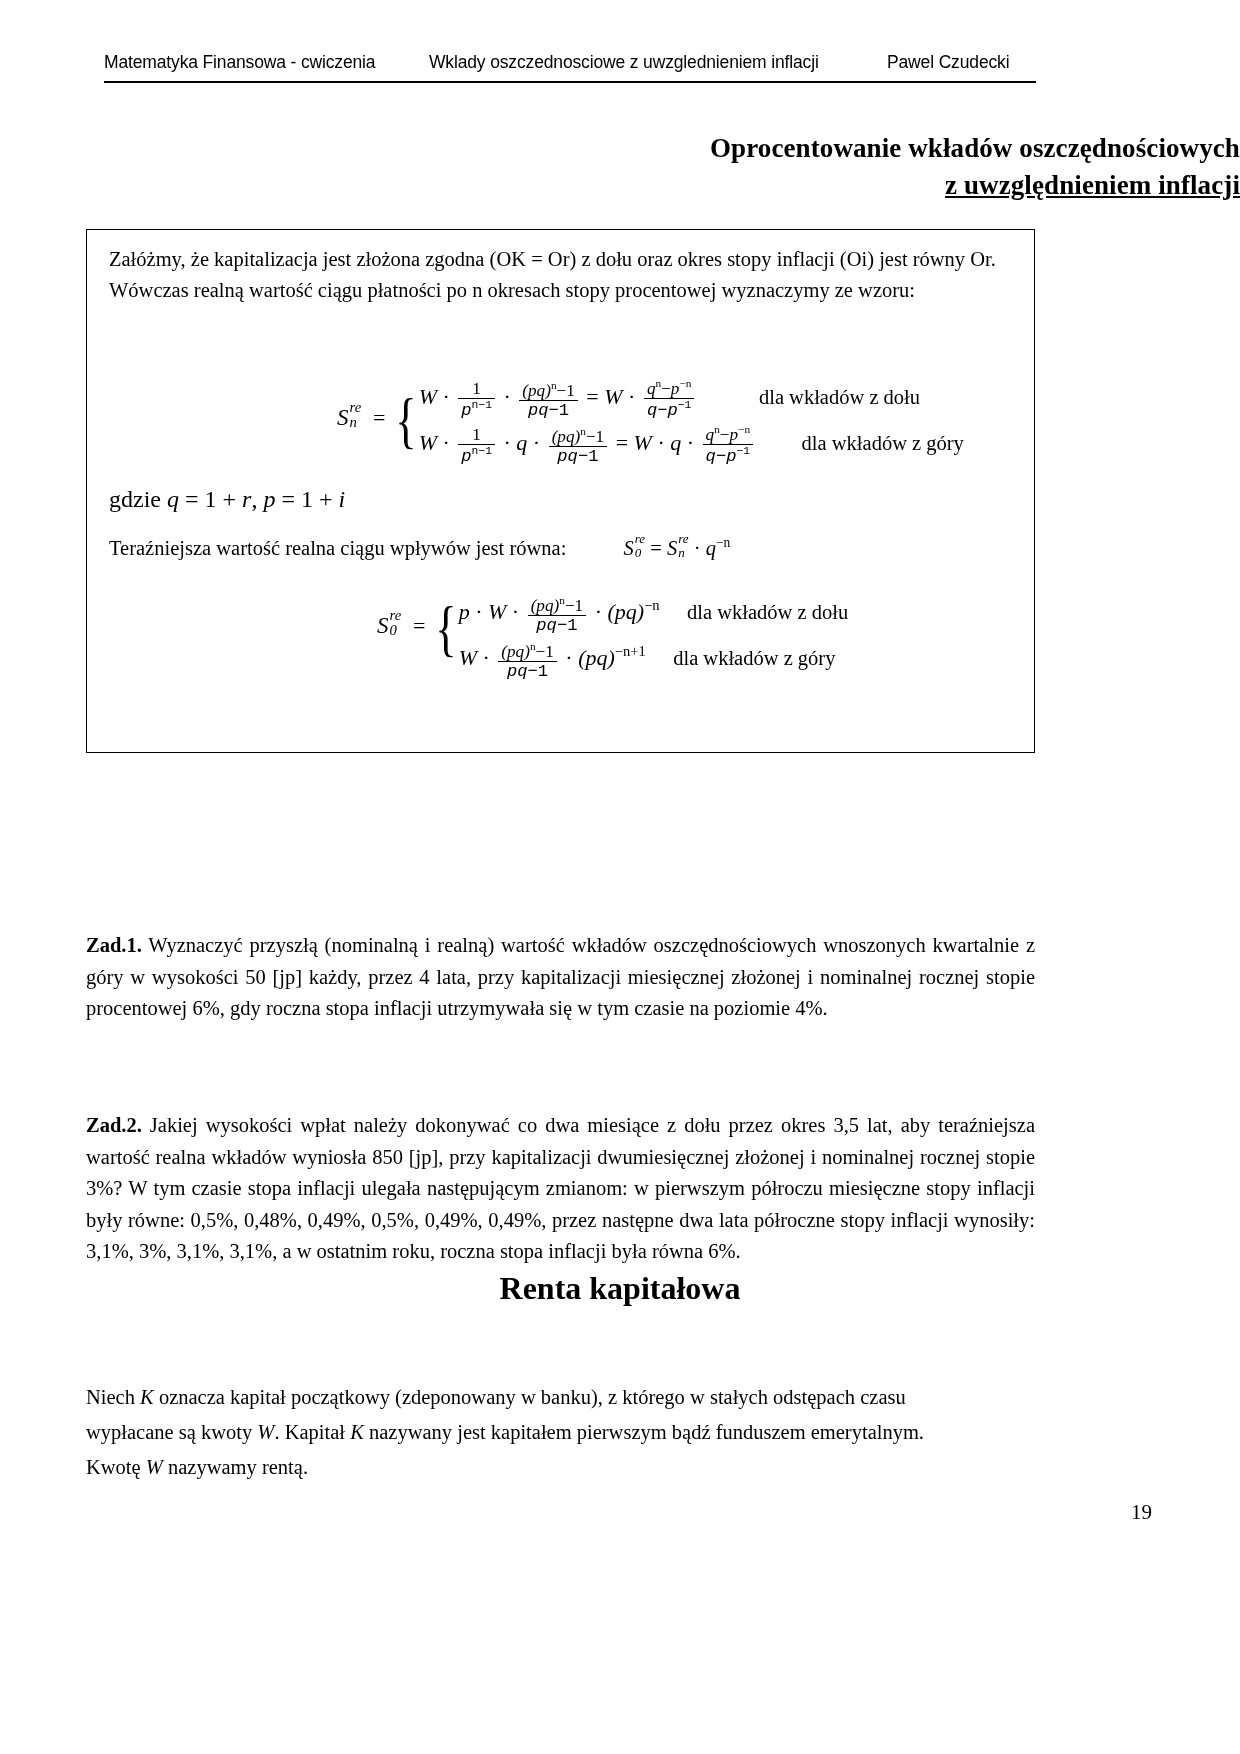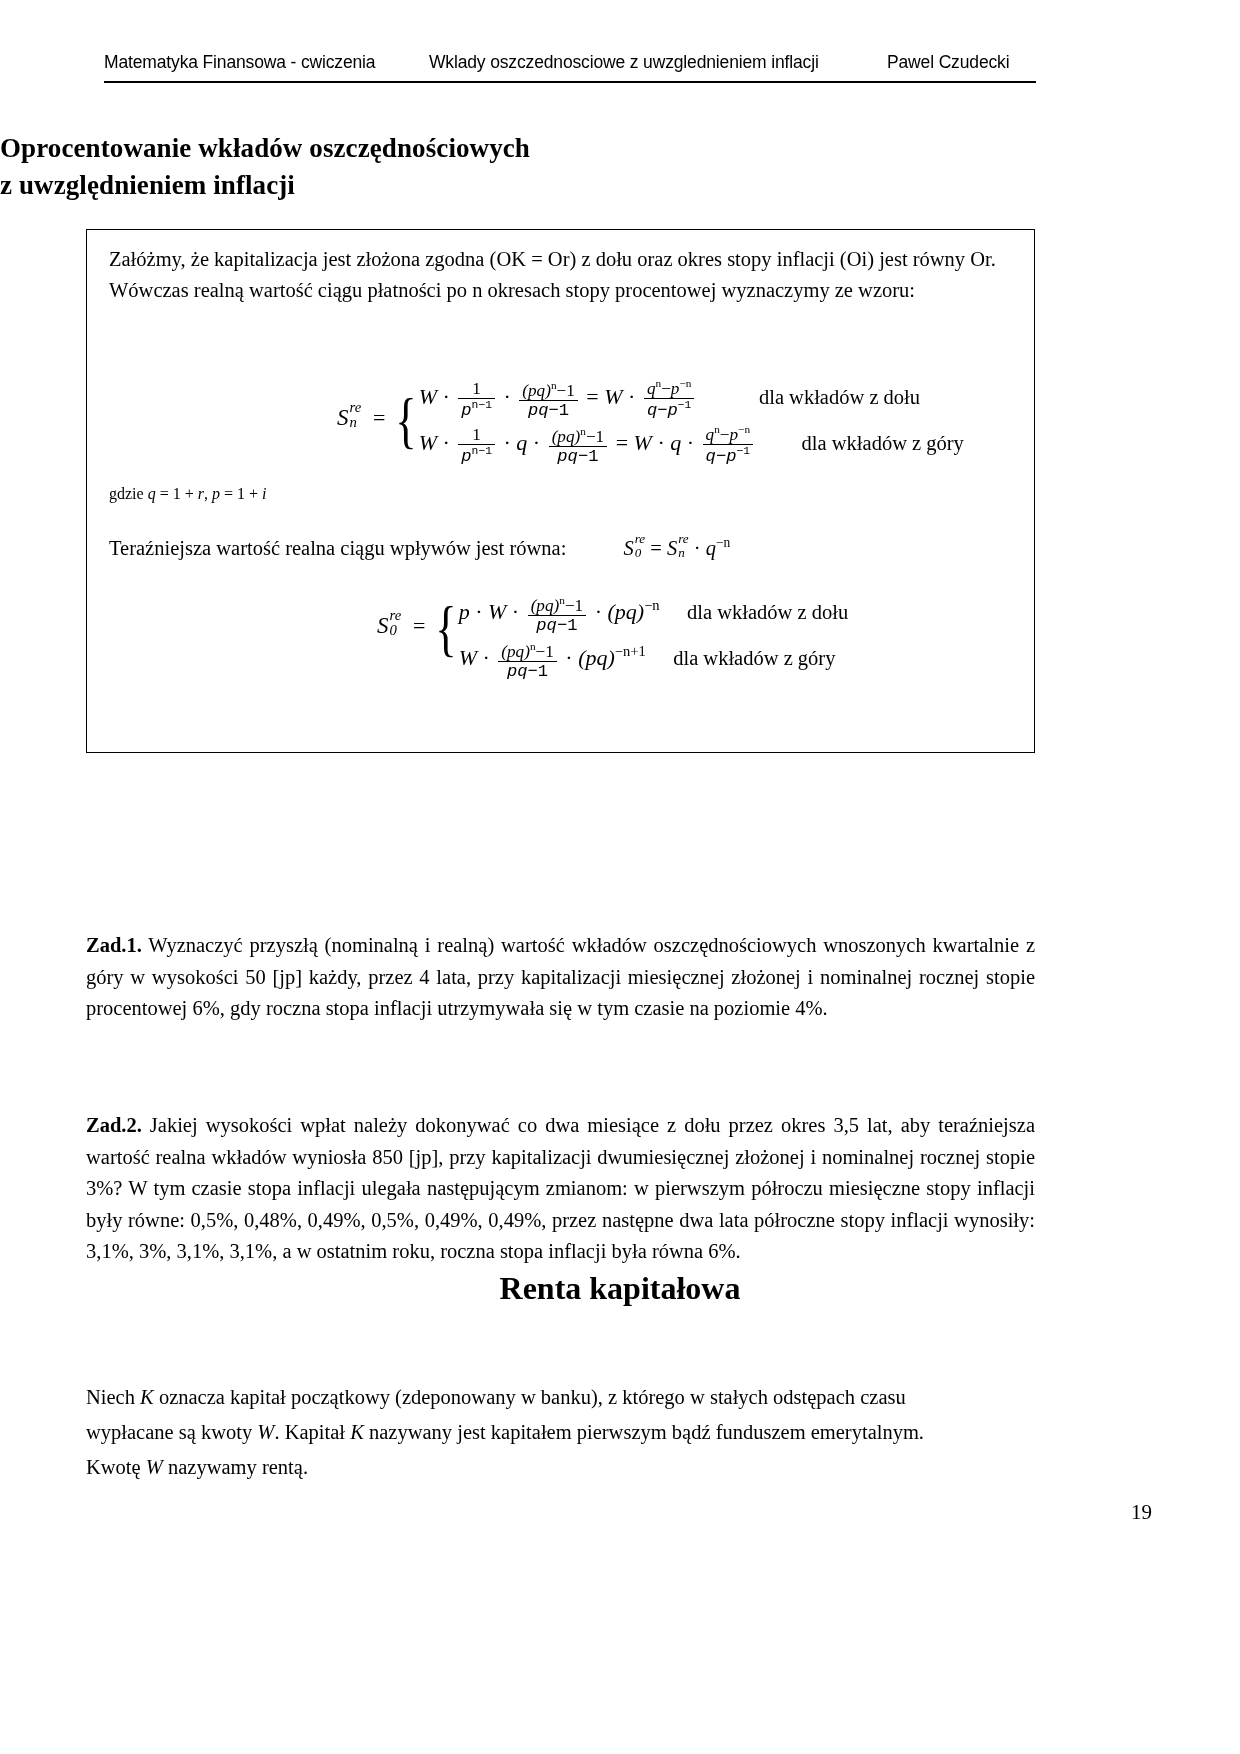--- a/index.html
+++ b/index.html
@@ -25,45 +25,45 @@
   .header .h-center { position:absolute; left:325px; top:0; }
   .header .h-right  { position:absolute; left:783px; top:0; }
   .header-rule {
     position:absolute; left:104px; top:81px; width:932px; height:2px;
     background:#000;
   }
 
   
   .doc-title {
     position:absolute; left:0; top:130px; width:1240px;
-    text-align:left;
+    text-align:right;
     font-size:27px; font-weight:bold;
     line-height:37px;
     letter-spacing:0.1px;
   }
-  .doc-title .t2 { display:block; }
+  .doc-title .t2 { display:block;text-decoration:underline; }
 
   
   .box {
     position:absolute; left:86px; top:229px;
     width:949px; height:524px;
     border:1.6px solid #000;
     box-sizing:border-box;
   }
   .box-text {
     position:absolute; left:22px; top:14px; width:905px;
     font-size:20.5px; line-height:31px; text-align:left;
   }
   .box-text p { margin:0; }
 
   
   .fml-block1 { position:absolute; left:0px; top:130px; width:905px; height:105px; }
   .fml-block2 { position:absolute; left:0px; top:338px; width:905px; height:105px; }
 
-  .gdzie { position:absolute; left:0px; top:234px; width:905px; font-size:16px; }
+  .gdzie { position:absolute; left:0px; top:240px; width:905px; font-size:24px; }
   .terazn { position:absolute; left:0px; top:283px; width:905px; font-size:20.5px; }
   .terazn .eqn { margin-left:52px; }
 
   
   .math { font-family:"Liberation Serif","DejaVu Serif",serif; font-style:italic; }
   .mathup { font-style:normal; }
   .frac {
     display:inline-block; vertical-align:-0.52em;
     text-align:center; line-height:1.14;
     margin:0 3px;

